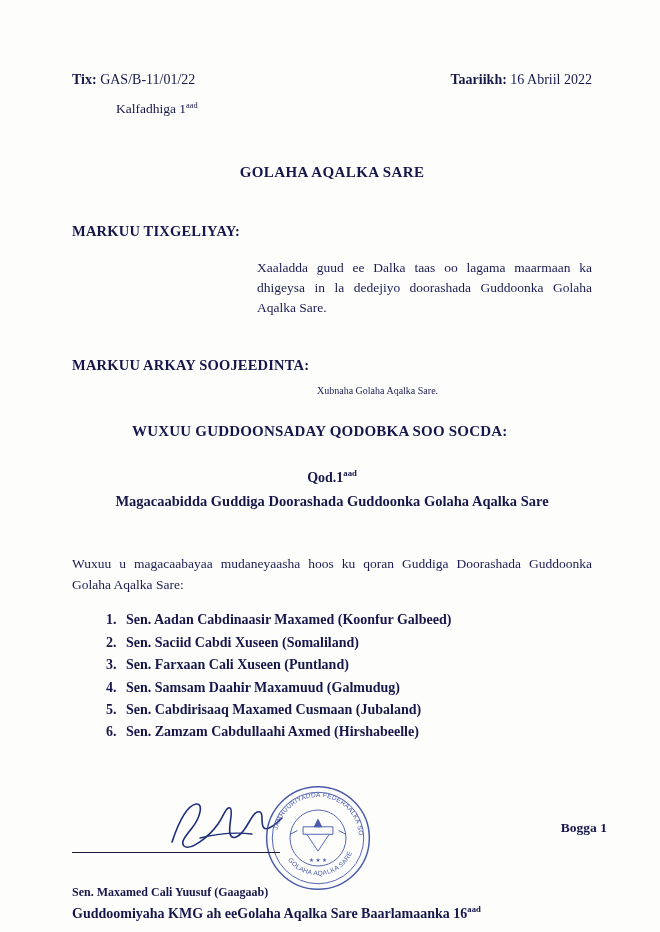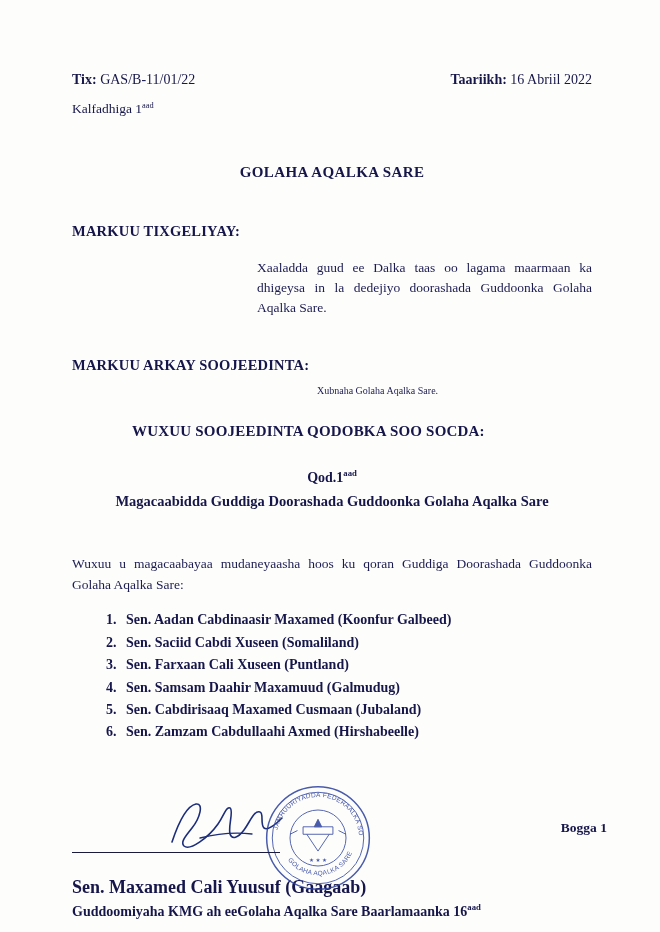--- a/index.html
+++ b/index.html
@@ -50,20 +50,21 @@
     color: #17174a;
   }
   .ref-right {
     color: #17174a;
     font-size: 14px;
   }
   .session {
     margin-top: 9px;
     font-size: 13.5px;
     color: #17174a;
+    margin-left: 44px;
   }
   sup {
     font-size: 0.62em;
     vertical-align: super;
   }
   .doc-title {
     text-align: center;
     font-weight: bold;
     font-size: 15px;
     letter-spacing: 0.4px;
@@ -154,23 +155,23 @@
   .stamp {
     position: absolute;
     left: 190px;
     top: -12px;
     width: 112px;
     height: 112px;
     opacity: 0.85;
   }
   .sig-name {
     font-weight: bold;
-    font-size: 18px;
-    color: #16164b;
-    margin-top: 2px;
+    font-size: 12px;
+    color: #16164b;
+    margin-top: 12px;
   }
   .sig-role {
     font-weight: bold;
     font-size: 14px;
     color: #16164b;
     margin-top: 1px;
   }
   .page-num {
     position: absolute;
     right: 53px;
@@ -204,21 +205,21 @@
     </div>
 
     <div class="doc-title">GOLAHA AQALKA SARE</div>
 
     <div class="section-head">MARKUU TIXGELIYAY:</div>
     <div class="indent-block">Xaaladda guud ee Dalka taas oo lagama maarmaan ka dhigeysa in la dedejiyo doorashada Guddoonka Golaha Aqalka Sare.</div>
 
     <div class="section-head">MARKUU ARKAY SOOJEEDINTA:</div>
     <div class="indent-line">Xubnaha Golaha Aqalka Sare.</div>
 
-    <div class="section-head-2">WUXUU SOOJEEDINTA QODOBKA SOO SOCDA:</div>
+    <div class="section-head-2">WUXUU GUDDOONSADAY QODOBKA SOO SOCDA:</div>
 
     <div class="item-no"><span>Qod.1</span><sup>aad</sup></div>
     <div class="item-title">Magacaabidda Guddiga Doorashada Guddoonka Golaha Aqalka Sare</div>
 
     <div class="para">Wuxuu u magacaabayaa mudaneyaasha hoos ku qoran Guddiga Doorashada Guddoonka Golaha Aqalka Sare:</div>
 
     <ol class="names">
       <li>Sen. Aadan Cabdinaasir Maxamed (Koonfur Galbeed)</li>
       <li>Sen. Saciid Cabdi Xuseen (Somaliland)</li>
       <li>Sen. Farxaan Cali Xuseen (Puntland)</li>

